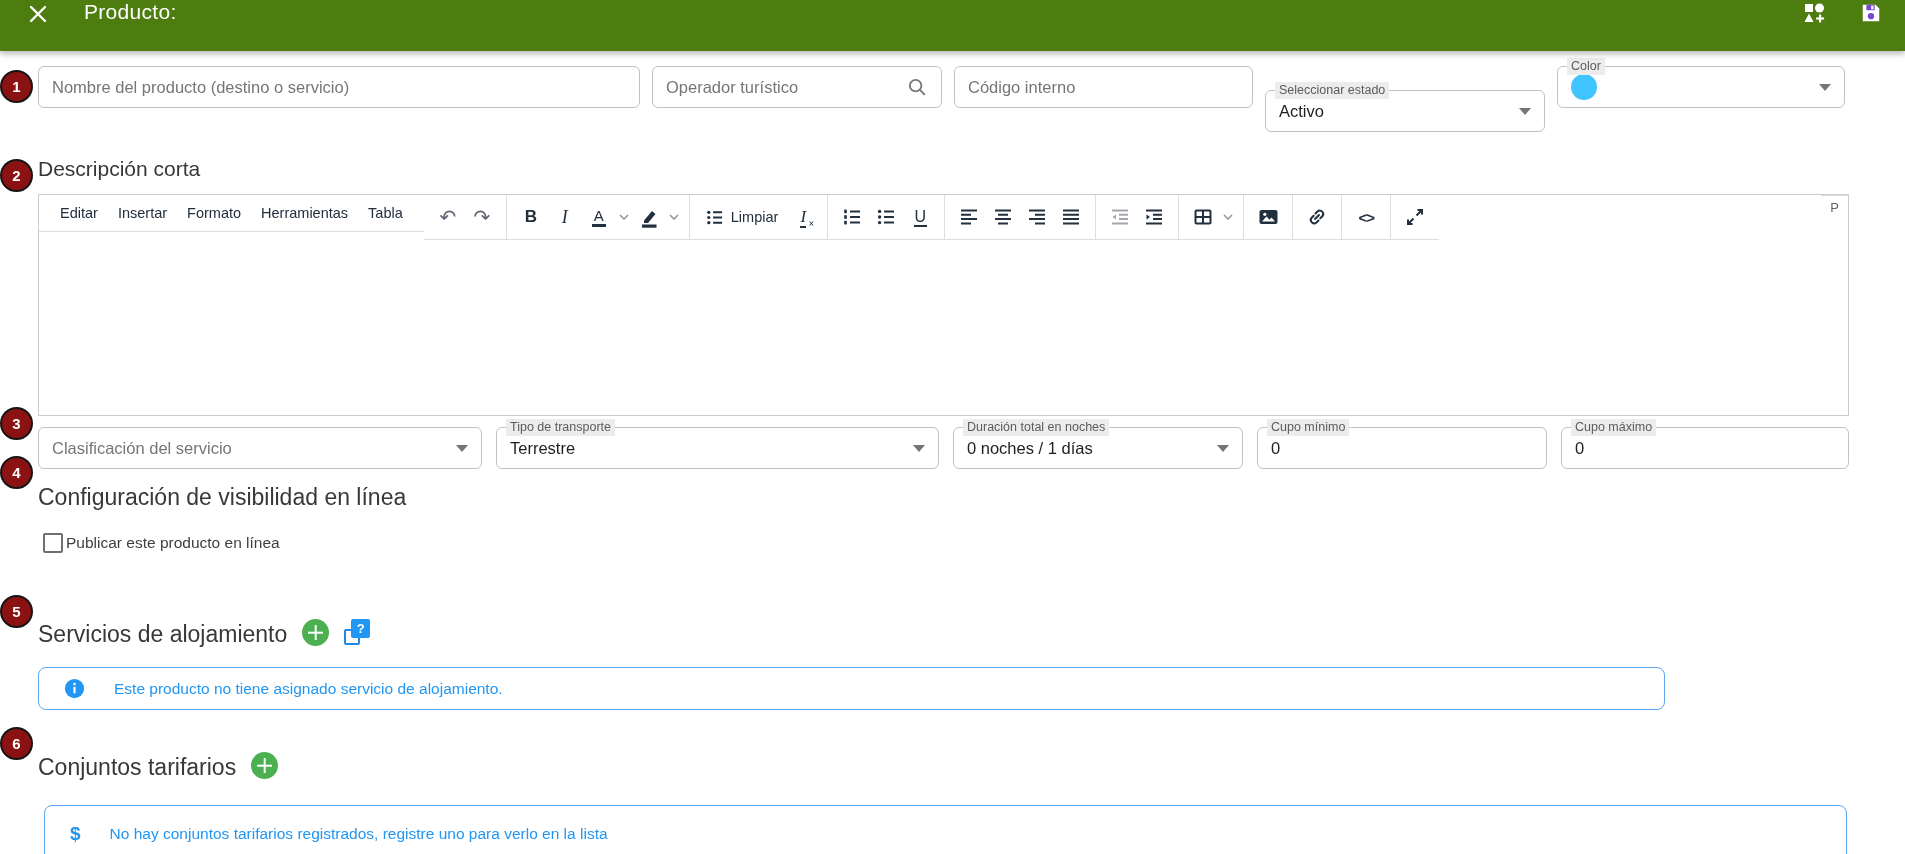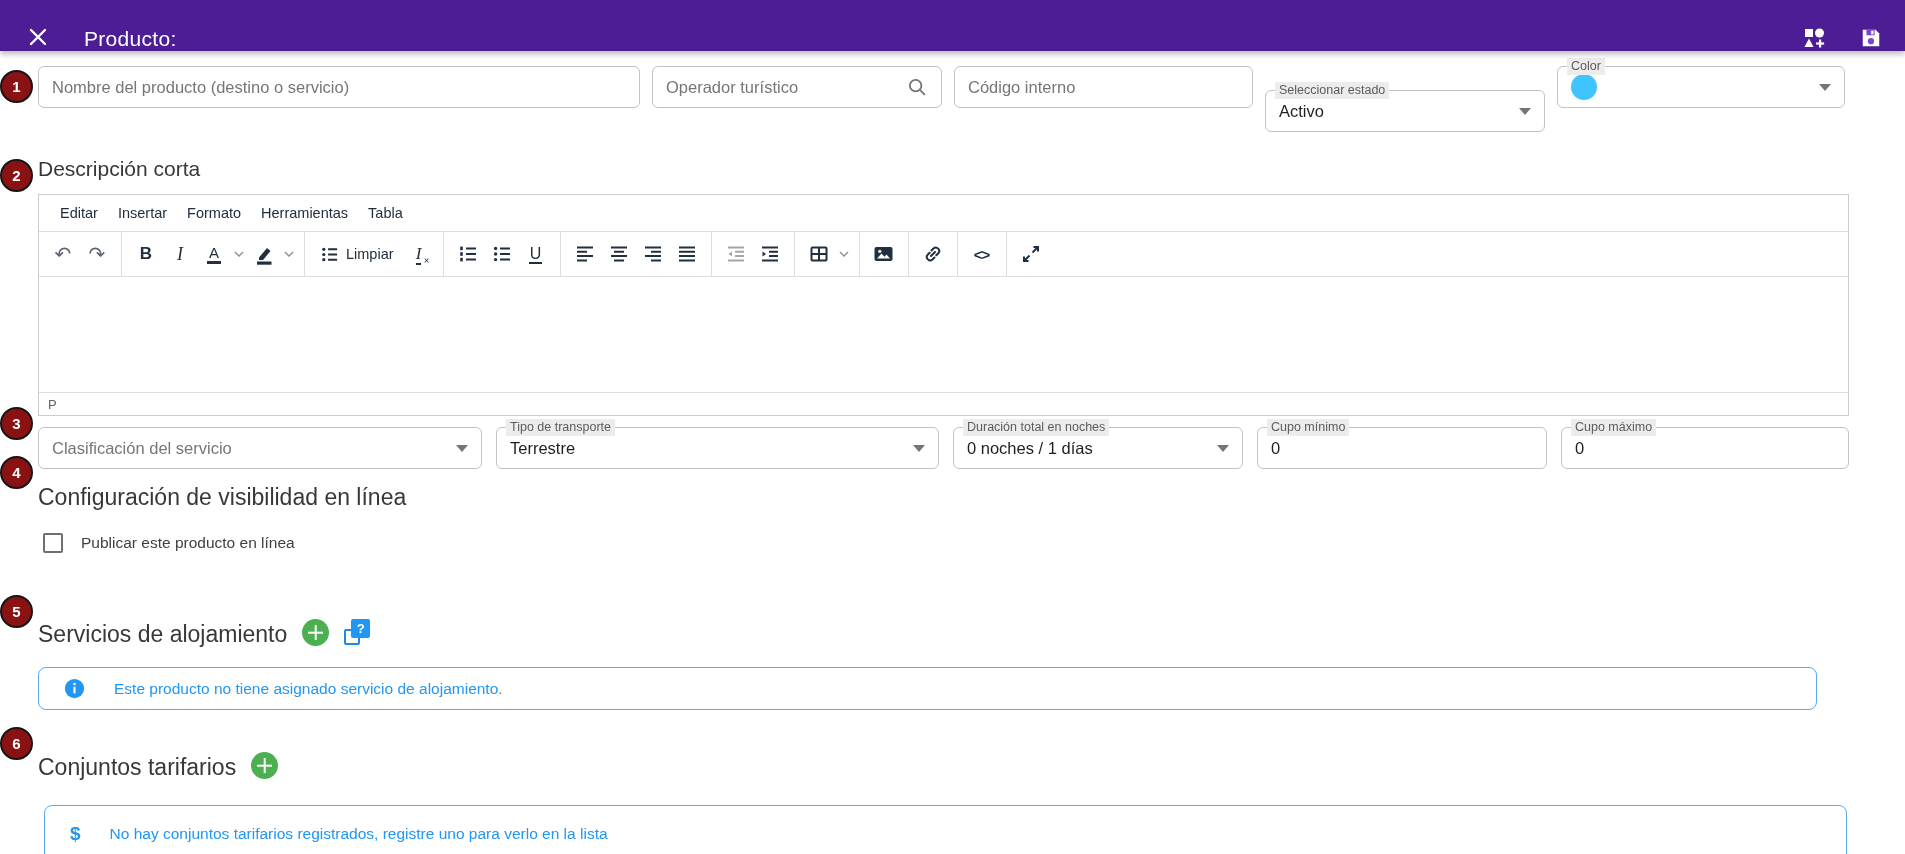--- a/index.html
+++ b/index.html
@@ -1,21 +1,21 @@
 <!DOCTYPE html>
 <html><head>
 <meta charset="utf-8">
 <style>
   * { box-sizing: border-box; margin: 0; padding: 0; }
   html,body { width: 1905px; height: 854px; background: #fff;
     font-family: "Liberation Sans", "DejaVu Sans", sans-serif; }
   .page { position: relative; width: 1905px; height: 854px; overflow: hidden; }
 
   
-  .appbar { height: 51px; background: #4c1d95; display: flex; align-items: flex-end;
+  .appbar { height: 51px; background: #4d7c0f; display: flex; align-items: flex-start;
     color: #fff; box-shadow: 0 3px 6px rgba(0,0,0,.28); position: relative; z-index: 10; }
   .appbar-close { margin-left: 24px; width: 28px; height: 28px; display: flex;
     align-items: center; justify-content: center; cursor: pointer; }
   .appbar-title { margin-left: 32px; font-size: 21px; letter-spacing: .3px; }
   .appbar-actions { margin-left: auto; display: flex; align-items: center; gap: 31px; margin-right: 21px; }
   .appbar-btn { width: 26px; height: 26px; display: flex; align-items: center; justify-content: center; }
 
   
   .main { padding: 15px 56px 0 38px; }
 
@@ -36,21 +36,21 @@
 
   .w-nombre { flex: 0 0 602px; } .w-operador { flex: 0 0 290px; } .w-codigo { flex: 0 0 299px; }
   .w-estado { flex: 0 0 280px; margin-top: 24px; } .w-color { flex: 0 0 288px; }
   .w-clasif { flex: 0 0 444px; } .w-transp { flex: 0 0 443px; } .w-durac { flex: 0 0 290px; }
   .w-cupomin { flex: 0 0 290px; } .w-cupomax { flex: 0 0 288px; }
 
   .h-sub { margin-top: 24px; font-size: 21px; font-weight: 400; color: #383838; line-height: 26px; }
   .h-section { font-size: 23px; font-weight: 400; color: #383838; line-height: 31px; }
 
   
-  .editor { margin-top: 12px; height: 222px; border: 1px solid #cccccc; display: flex; flex-direction: column; background: #fff; }
+  .editor { margin-top: 12px; height: 222px; border: 1px solid #cccccc; display: flex; flex-direction: row; background: #fff; }
   .menubar { height: 37px; display: flex; align-items: center; padding: 0 11px; border-bottom: 1px solid #dedede; }
   .menu-item { padding: 0 10px; font-size: 14.5px; color: #222f3e; height: 100%; display: flex; align-items: center; cursor: pointer; }
   .tbar { height: 45px; display: flex; align-items: stretch; border-bottom: 1px solid #dedede; }
   .tb-group { display: flex; align-items: center; padding: 0 7px; }
   .tb-group + .tb-group { border-left: 1px solid #dedede; }
   .tb-btn { min-width: 34px; height: 34px; display: flex; align-items: center; justify-content: center;
     color: #222f3e; font-size: 18px; border-radius: 3px; cursor: pointer; }
   .tb-select { display: flex; align-items: center; width: 155px; height: 34px; padding: 0 8px;
     font-size: 14.5px; color: #222f3e; cursor: pointer; }
   .tb-select .chev { margin-left: auto; }
@@ -66,41 +66,41 @@
   .chev { display: inline-block; }
   .disabled { opacity: .42; }
   .editor-body { flex: 1; background: #fff; cursor: text; }
   .statusbar { height: 23px; border-top: 1px solid #dedede; display: flex; align-items: center;
     padding: 0 9px; font-size: 13px; color: #5c6670; }
 
   .row3 { margin-top: 11px; display: flex; gap: 14px; }
 
   
   .vis-heading { margin-top: 13px; }
-  .cb-row { margin-top: 20px; margin-left: 5px; display: flex; align-items: center; gap: 18px; }
+  .cb-row { margin-top: 20px; margin-left: 5px; display: flex; align-items: center; gap: 3px; }
   .checkbox { width: 20px; height: 20px; border: 2px solid #6f6f6f; border-radius: 2px; background: #fff; cursor: pointer; }
   .cb-label { font-size: 15.5px; color: #3f3f3f; }
 
   
   .sec-head { display: flex; align-items: flex-start; gap: 15px; }
   .sec-aloj { margin-top: 66px; }
   .sec-tarif { margin-top: 42px; }
   .plus-btn { width: 27px; height: 27px; border-radius: 50%; background: #4CAF50; position: relative; cursor: pointer; flex: 0 0 auto; }
   .plus-btn::before, .plus-btn::after { content: ""; position: absolute; background: #fff; }
   .plus-btn::before { left: 50%; top: 6px; width: 2.6px; height: 15px; transform: translateX(-50%); }
   .plus-btn::after  { top: 50%; left: 6px; height: 2.6px; width: 15px; transform: translateY(-50%); }
   .help-btn { position: relative; width: 26px; height: 26px; cursor: pointer; flex: 0 0 auto; }
   .help-back { position: absolute; left: 0; bottom: 0; width: 16px; height: 16px; border: 2.5px solid #1e88e5; border-radius: 2px; }
   .help-front { position: absolute; right: 0; top: 0; width: 19px; height: 19px; background: #2196F3; border-radius: 2px;
     color: #fff; font-size: 13px; font-weight: 700; display: flex; align-items: center; justify-content: center; }
 
   
   .alert { border: 1px solid #5EA7F2; border-radius: 8px; display: flex; align-items: center;
     color: #2196F3; font-size: 15.5px; background: #fff; }
-  .alert-info { margin-top: 17px; height: 43px; width: 1779px; padding-left: 25px; gap: 29px; }
+  .alert-info { margin-top: 17px; height: 43px; width: 1627px; padding-left: 25px; gap: 29px; }
   .alert-money { margin-top: 22px; margin-left: 6px; height: 57px; width: 1803px; padding-left: 25px; gap: 29px; }
   .money-glyph { font-size: 19px; font-weight: 700; color: #2196F3; }
 
   
   .marker { position: absolute; left: 0; width: 33px; height: 33px; border-radius: 50%;
     background: #8B1212; border: 2px solid #151515; color: #fff; font-weight: 700; font-size: 15px;
     display: flex; align-items: center; justify-content: center; z-index: 20; }
   .m1 { top: 70px; } .m2 { top: 159px; } .m3 { top: 407px; }
   .m4 { top: 456px; } .m5 { top: 595px; } .m6 { top: 727px; }
 

